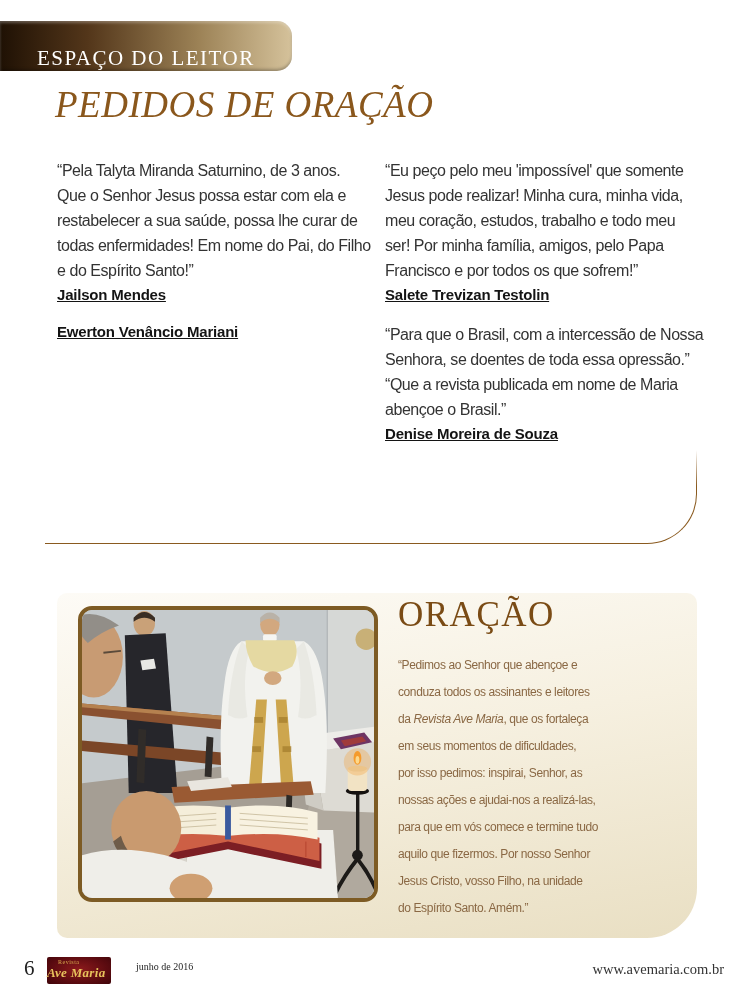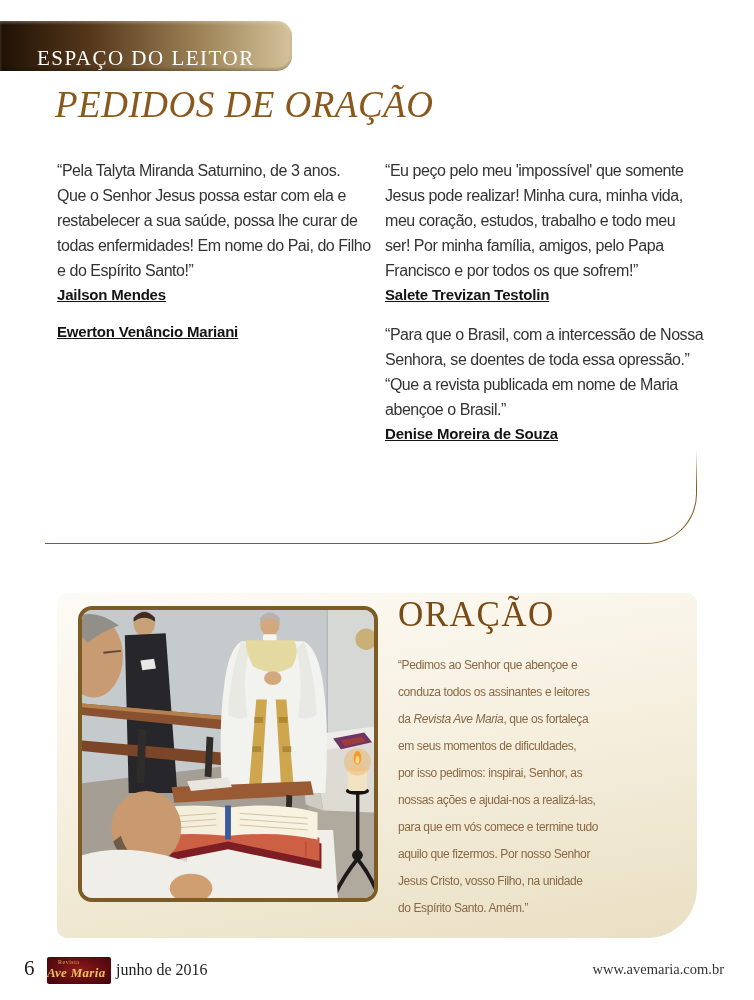--- a/index.html
+++ b/index.html
@@ -88,22 +88,22 @@
   }
   .logo-small {
     position:absolute; top:2px; left:11px; font-size:6px; color:#d9a94e;
     letter-spacing:.5px; font-family:"Liberation Serif", serif;
   }
   .logo-main {
     font-family:"Liberation Serif", serif; font-style:italic; font-weight:700;
     font-size:13px; color:#e7c25c; margin-top:5px; letter-spacing:.3px;
   }
   .date {
-    position:absolute; left:116px; top:961px;
-    font-family:"Liberation Serif", serif; font-size:16px; color:#1e1e1e;
+    position:absolute; left:136px; top:961px;
+    font-family:"Liberation Serif", serif; font-size:10px; color:#1e1e1e;
   }
   .website {
     position:absolute; right:30px; top:961px;
     font-family:"Liberation Serif", serif; font-size:14.5px; color:#333333;
   }
 </style>
 </head>
 <body>
 
 <div class="page">

